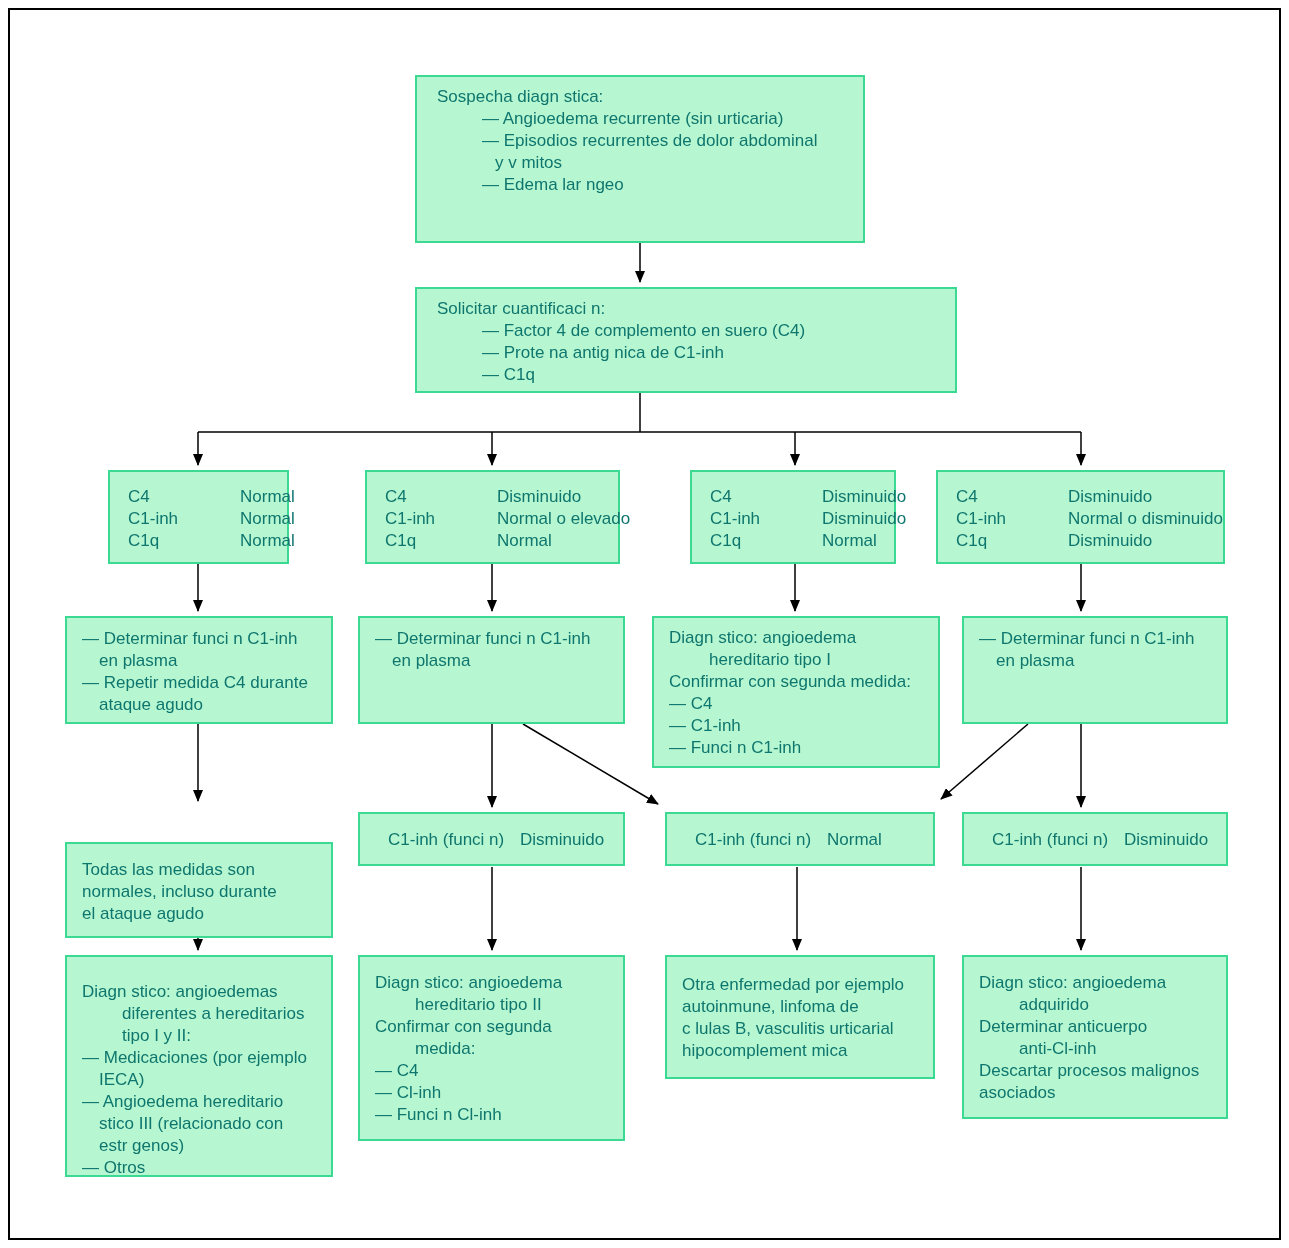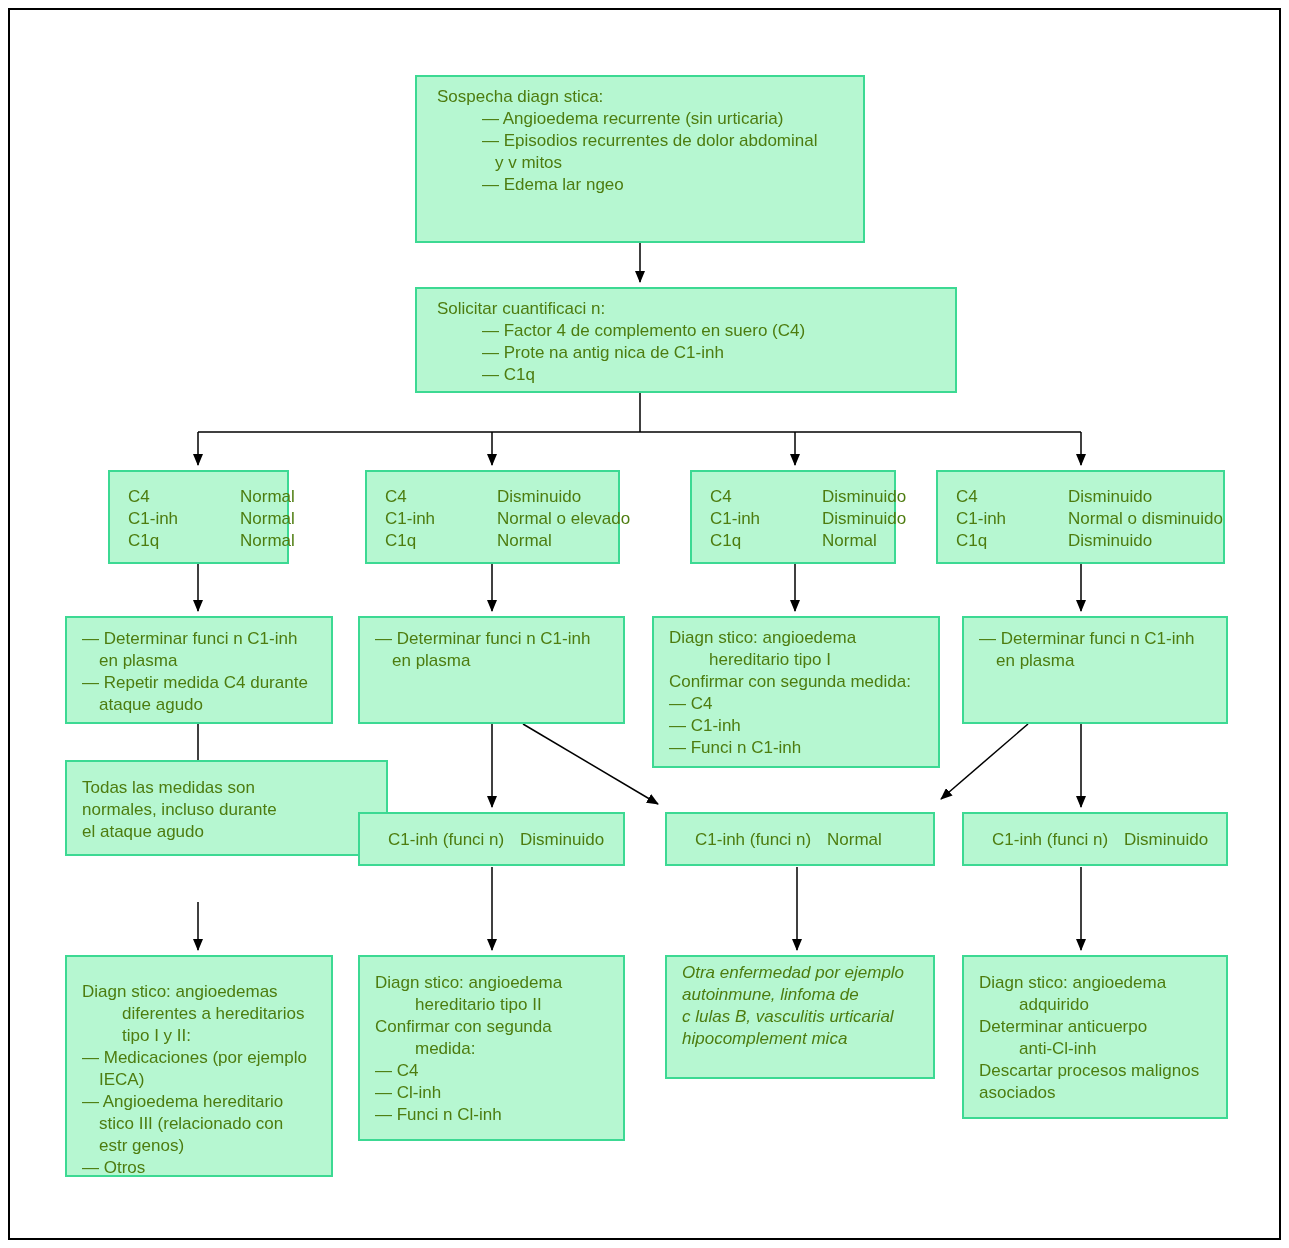--- a/index.html
+++ b/index.html
@@ -1,21 +1,21 @@
 <!DOCTYPE html>
 <html><head>
 <meta charset="utf-8">
 <style>
   html,body{margin:0;padding:0;background:#ffffff;}
   .canvas{
     position:relative;
     width:1289px;height:1248px;
     background:#ffffff;
     font-family:"Liberation Sans","DejaVu Sans",sans-serif;
-    color:#4d7c0f;
+    color:#0f766e;
   }
   .frame{
     position:absolute;left:8px;top:8px;width:1273px;height:1232px;
     border:2.5px solid #000;box-sizing:border-box;
   }
   svg.connectors{position:absolute;left:0;top:0;width:1289px;height:1248px;}
   .box{
     position:absolute;box-sizing:border-box;
     background:#b6f7d1;border:2px solid #3cd993;
     font-size:17px;line-height:22px;
@@ -26,21 +26,21 @@
   .bTop .d{padding-left:45px;}
   .bTop .c{padding-left:58px;}
   
   .bPanel{padding-top:14px;padding-left:18px;}
   .labrow{display:flex;gap:30px;}
   .labrow .lab{width:82px;flex:none;}
   
   .bTxt{padding-top:10px;padding-left:15px;padding-right:6px;}
   .bTxt .c{padding-left:17px;}
   .bTxt .c2{padding-left:40px;}
-  .pt9{padding-top:9px;} .pt11{padding-top:24px;} .pt15{padding-top:15px;} .pt17{padding-top:5px;font-style:italic;}
+  .pt9{padding-top:9px;} .pt11{padding-top:24px;} .pt15{padding-top:15px;} .pt17{padding-top:17px;}
   
   .bFunc{padding-top:15px;padding-left:28px;display:flex;}
   .bFunc .lab{width:132px;flex:none;}
 </style>
 </head>
 <body>
 
 <div class="canvas">
   <div class="frame"></div>
 
@@ -168,21 +168,21 @@
     <div>— C4</div>
     <div>— C1-inh</div>
     <div>— Funci n C1-inh</div>
   </div>
 
   <div class="box bTxt" style="left:962px;top:616px;width:266px;height:108px;">
     <div>— Determinar funci n C1-inh</div>
     <div class="c">en plasma</div>
   </div>
 
-  <div class="box bTxt pt15" style="left:65px;top:760px;width:323px;height:96px;">
+  <div class="box bTxt pt15" style="left:65px;top:842px;width:268px;height:96px;">
     <div>Todas las medidas son</div>
     <div>normales, incluso durante</div>
     <div>el ataque agudo</div>
   </div>
 
   <div class="box bFunc" style="left:358px;top:812px;width:267px;height:54px;">
     <span class="lab">C1-inh (funci n)</span>
     <span>Disminuido</span>
   </div>
 

